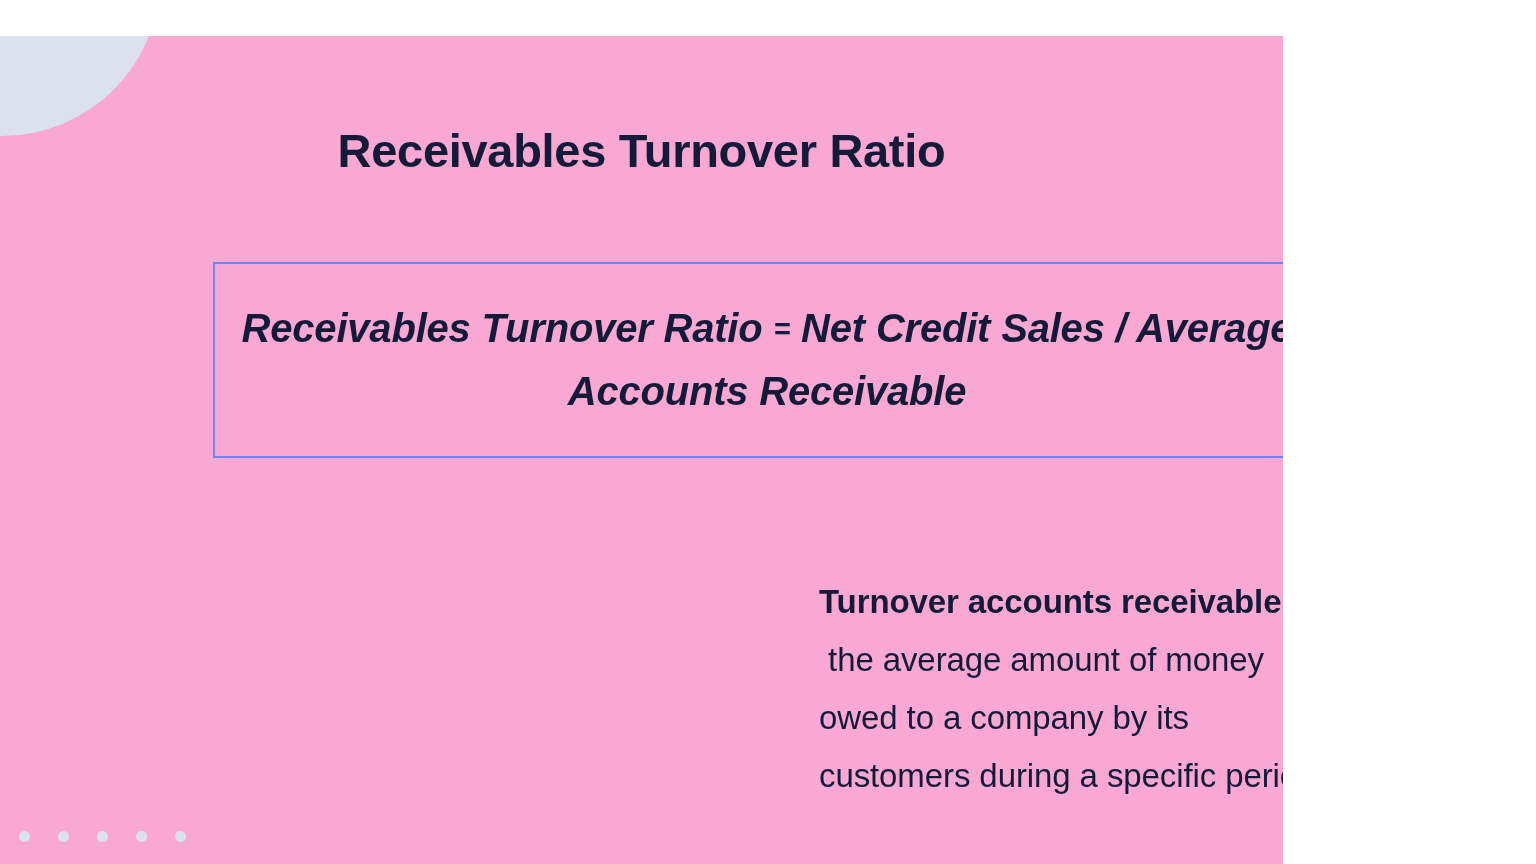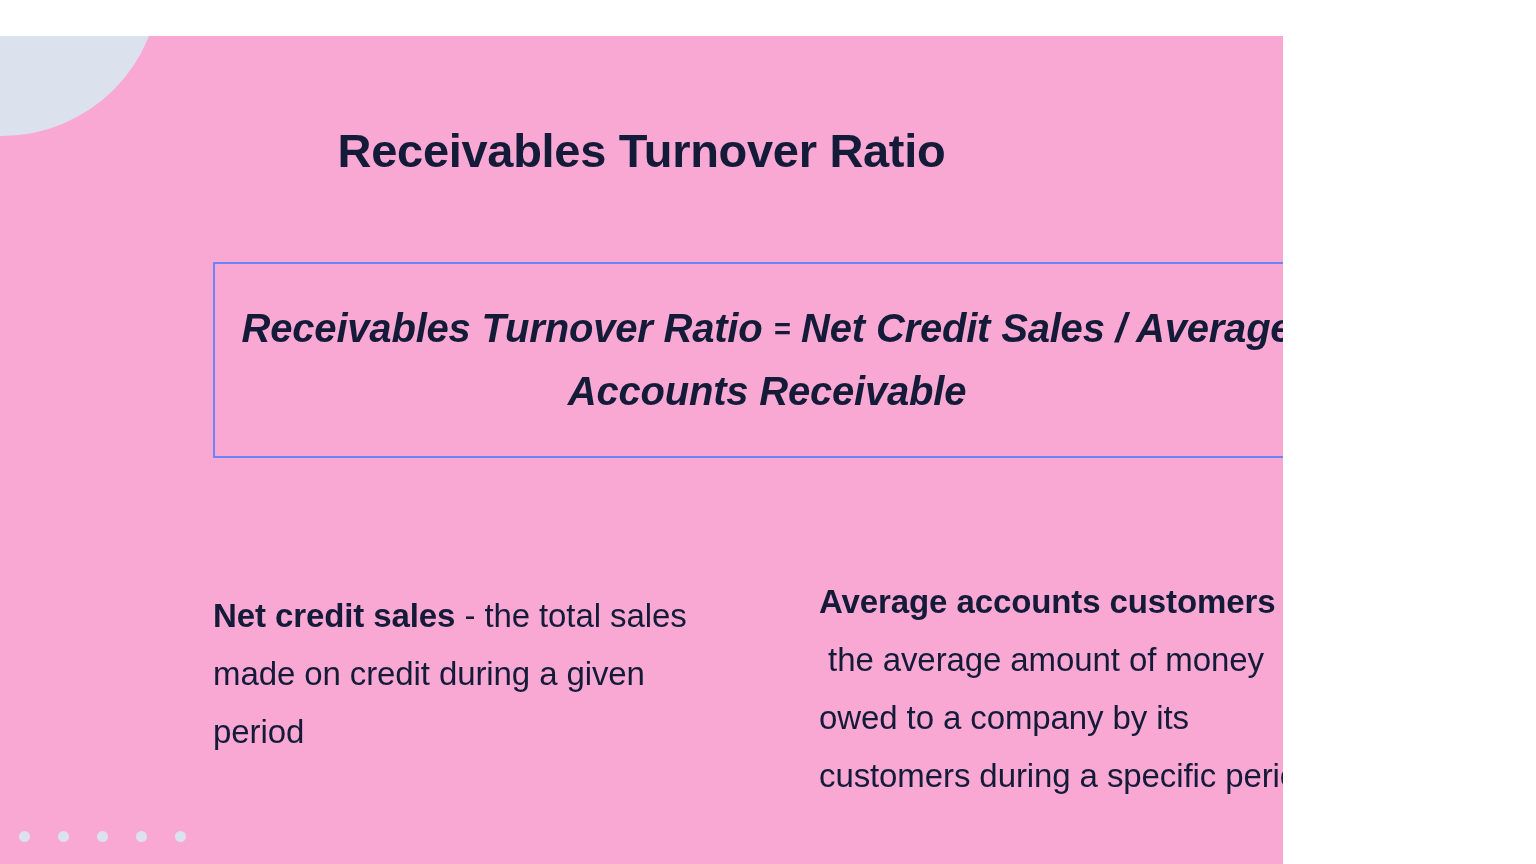--- a/index.html
+++ b/index.html
@@ -172,23 +172,20 @@
   <div class="formula-box">
     <div class="formula-text">
       <span>Receivables Turnover Ratio</span>
       <span class="eq">=</span>
       <span>Net Credit Sales / Average Accounts Receivable</span>
     </div>
   </div>
 
   <div class="defs">
 
-    <p class="def-col def-left">
-      <b>Net credit sales</b><span>&nbsp;</span><span>-</span><span>&nbsp;</span><span>the total sales made on credit during a given period</span>
-    </p>
 
     <p class="def-col def-right">
-      <b>Average accounts customers</b><span>&nbsp;</span><span>-</span><span>&nbsp;</span><span>the average amount of money owed to a company by its customers during a specific period.</span>
+      <b>Turnover accounts receivable</b><span>&nbsp;</span><span>-</span><span>&nbsp;</span><span>the average amount of money owed to a company by its customers during a specific period.</span>
     </p>
 
   </div>
 
 </div>
 
 </body></html>

